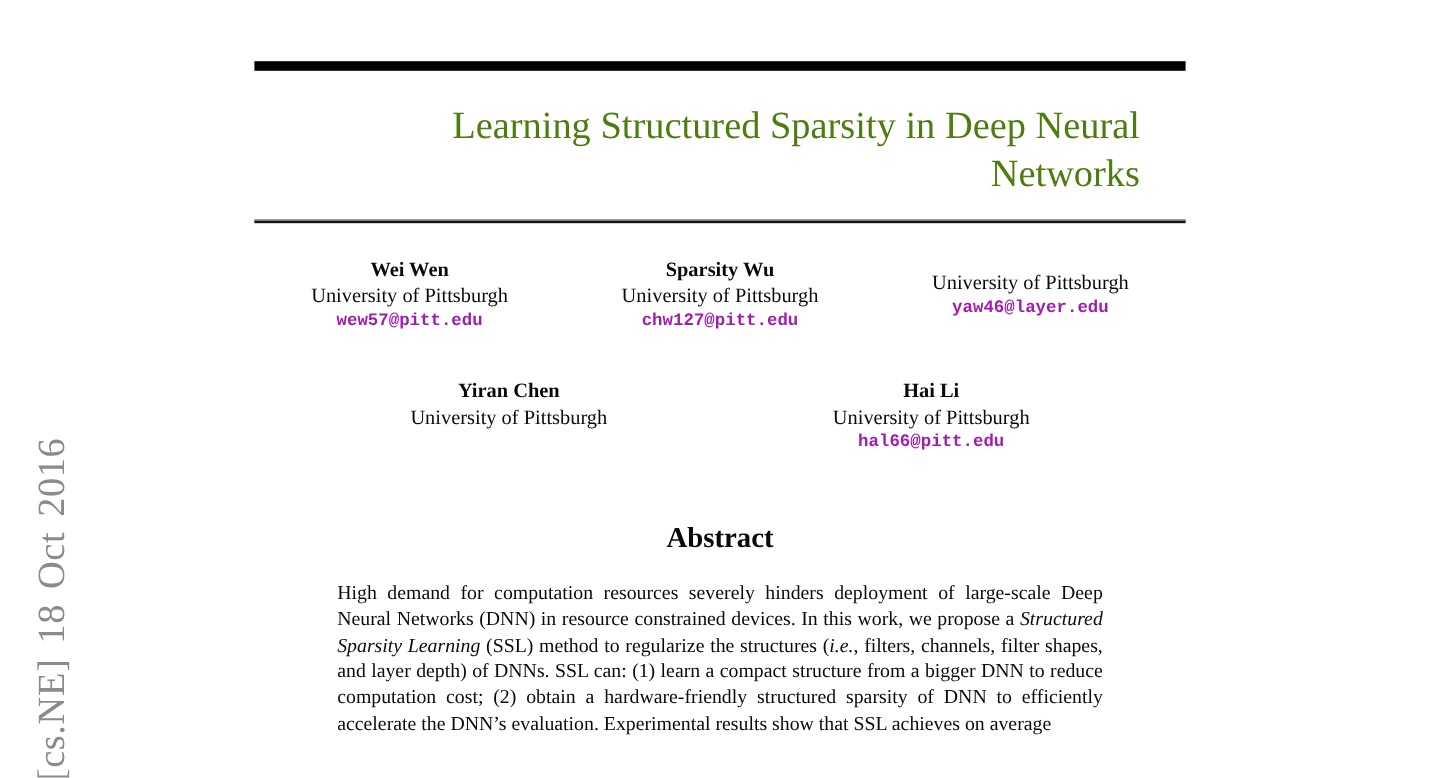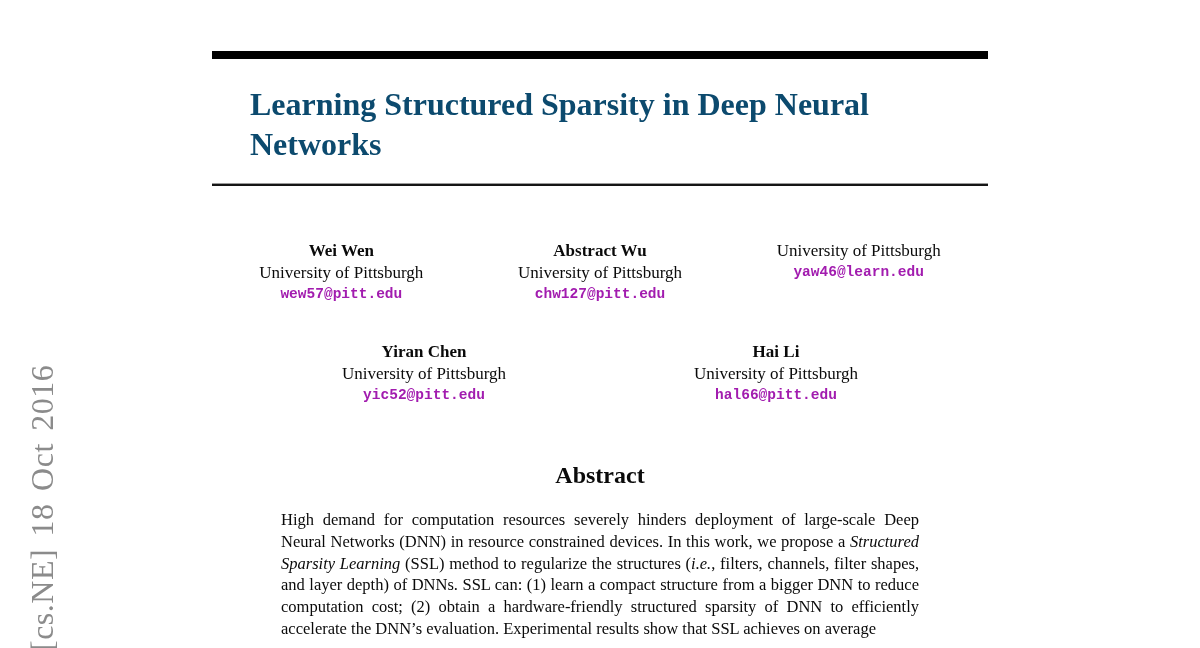--- a/index.html
+++ b/index.html
@@ -23,36 +23,37 @@
   .rule-thick {
     margin-top: 51px;
     height: 8px;
     background: #000000;
   }
   .paper-title {
     margin: 25px auto 0 auto;
     max-width: 700px;
     font-size: 32px;
     line-height: 40px;
-    font-weight: bold;
-    text-align: left;
-    color: #0c4a6e;
+    font-weight: normal;
+    text-align: right;
+    color: #4d7c0f;
   }
   .rule-thin {
     margin-top: 19px;
     height: 2px;
     background: #151515;
     border-top: 1px solid #9a9a9a;
   }
   .authors-row {
     display: flex;
     flex-direction: row;
   }
   .authors-row.row-1 {
-    margin-top: 54px;
+    margin-top: 28px;
+    align-items: center;
   }
   .authors-row.row-2 {
     margin-top: 36px;
     padding: 0 60px;
     gap: 48px;
   }
   .author-block {
     flex: 1;
     text-align: center;
   }
@@ -120,35 +121,34 @@
 
   <div class="rule-thin"></div>
 
   <div class="authors-row row-1">
     <div class="author-block">
       <div class="author-name">Wei Wen</div>
       <div class="author-affiliation">University of Pittsburgh</div>
       <div class="author-email">wew57@pitt.edu</div>
     </div>
     <div class="author-block">
-      <div class="author-name">Abstract Wu</div>
+      <div class="author-name">Sparsity Wu</div>
       <div class="author-affiliation">University of Pittsburgh</div>
       <div class="author-email">chw127@pitt.edu</div>
     </div>
     <div class="author-block">
       <div class="author-affiliation">University of Pittsburgh</div>
-      <div class="author-email">yaw46@learn.edu</div>
+      <div class="author-email">yaw46@layer.edu</div>
     </div>
   </div>
 
   <div class="authors-row row-2">
     <div class="author-block">
       <div class="author-name">Yiran Chen</div>
       <div class="author-affiliation">University of Pittsburgh</div>
-      <div class="author-email">yic52@pitt.edu</div>
     </div>
     <div class="author-block">
       <div class="author-name">Hai Li</div>
       <div class="author-affiliation">University of Pittsburgh</div>
       <div class="author-email">hal66@pitt.edu</div>
     </div>
   </div>
 
   <div class="abstract-heading">Abstract</div>
 

